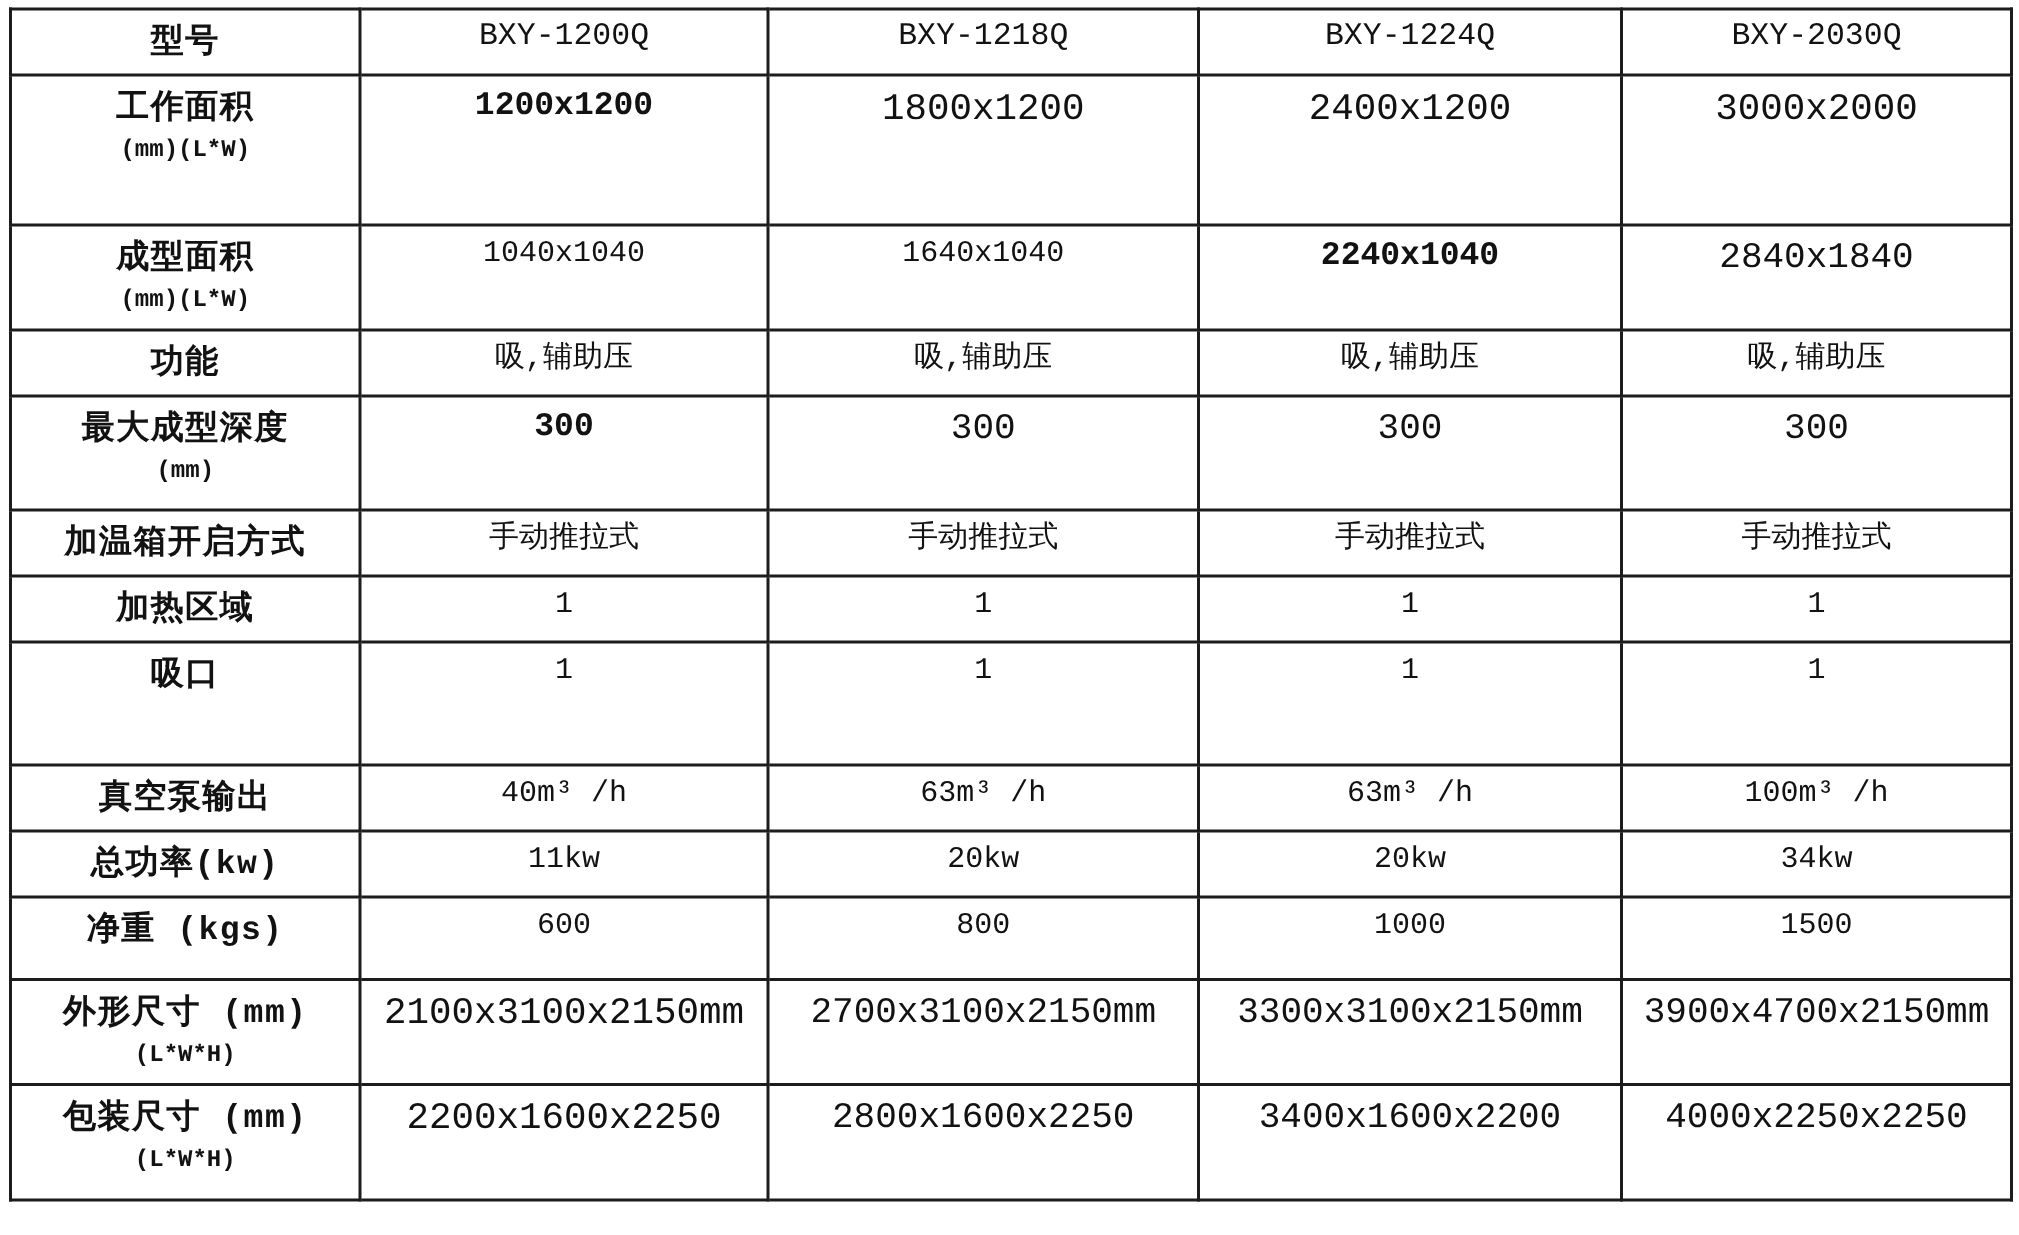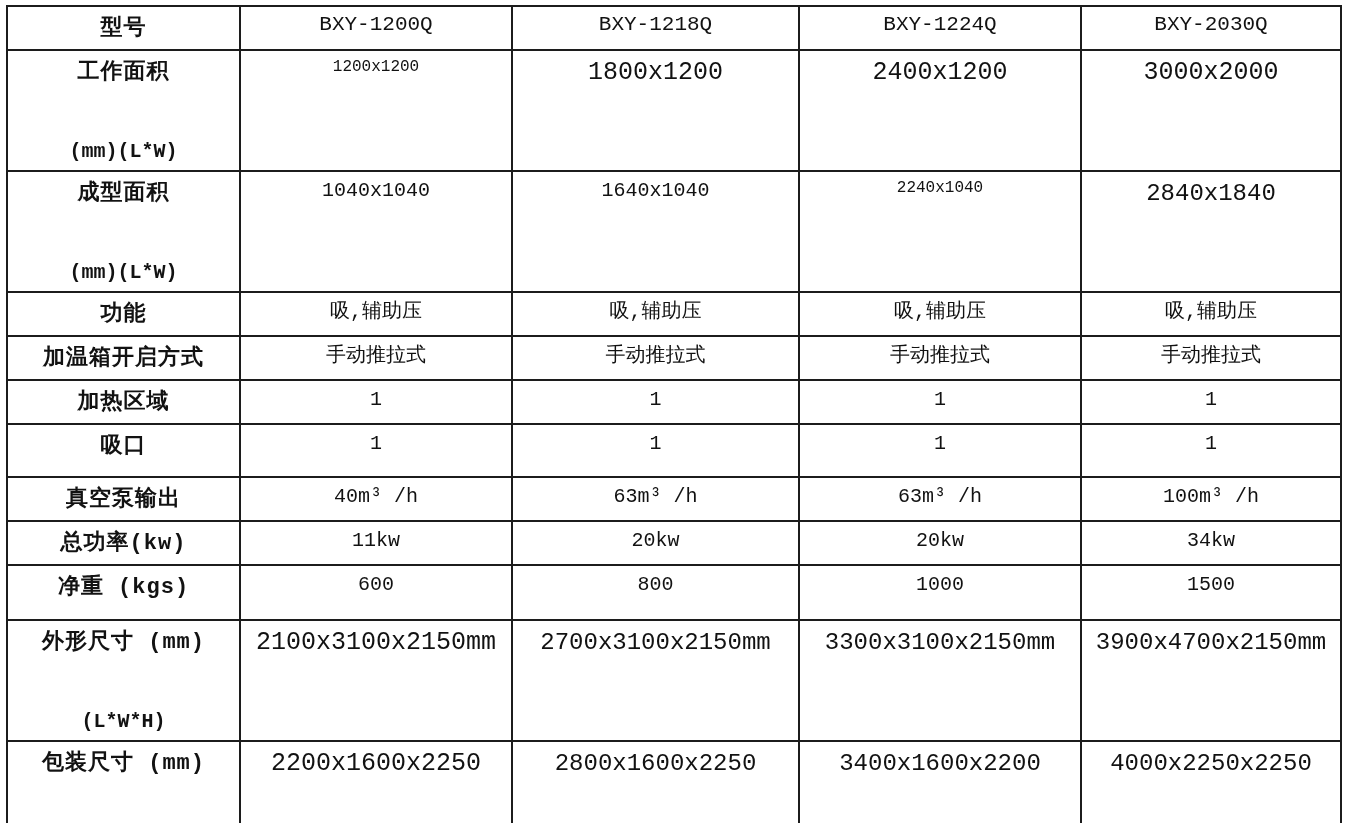--- a/index.html
+++ b/index.html
@@ -27,35 +27,34 @@
     box-sizing:border-box;
   }
   thead tr{height:43px;}
   th.label-cell,td.label-cell{
     font-weight:bold;
     font-size:22px;
     letter-spacing:1px;
     line-height:1.45;
   }
   .label-cell .sub-line{
-    font-size:20px;
+    font-size:16px;
     letter-spacing:0;
-    margin-top:48px;
   }
   th.model-cell{
     font-weight:normal;
     font-size:21px;
     padding-left:12px;
   }
   td.val{
     font-size:20px;
     line-height:1.3;
     overflow-wrap:anywhere;
   }
-  td.val.md{font-size:16px;}
+  td.val.md{font-size:22px;font-weight:bold;}
   td.val.lg{font-size:24px;}
   td.val.xl{font-size:25px;margin-top:36px;}
 </style>
 </head>
 <body>
 
 <div class="page">
   <table class="spec">
     <colgroup>
       <col style="width:233px">
@@ -96,39 +95,49 @@
         </tr>
         <tr style="height: 44px;">
           <td class="label-cell">
             <div>功能</div>
           </td>
           <td class="val">吸,辅助压</td>
           <td class="val">吸,辅助压</td>
           <td class="val">吸,辅助压</td>
           <td class="val">吸,辅助压</td>
         </tr>
+        <tr style="height: 76px;">
+          <td class="label-cell">
+            <div>最大成型深度</div>
+            <div class="sub-line">(mm)</div>
+          </td>
+          <td class="val md">300</td>
+          <td class="val lg">300</td>
+          <td class="val lg">300</td>
+          <td class="val lg">300</td>
+        </tr>
         <tr style="height: 44px; margin-left: 29px;">
           <td class="label-cell">
             <div>加温箱开启方式</div>
           </td>
           <td class="val">手动推拉式</td>
           <td class="val">手动推拉式</td>
           <td class="val">手动推拉式</td>
           <td class="val">手动推拉式</td>
         </tr>
         <tr style="height: 44px;">
           <td class="label-cell">
             <div>加热区域</div>
           </td>
           <td class="val">1</td>
           <td class="val">1</td>
           <td class="val">1</td>
           <td class="val">1</td>
         </tr>
-        <tr style="height: 53px;">
+        <tr style="height: 82px;">
           <td class="label-cell">
             <div>吸口</div>
           </td>
           <td class="val">1</td>
           <td class="val">1</td>
           <td class="val">1</td>
           <td class="val">1</td>
         </tr>
         <tr style="height: 44px; border-radius: 19px;">
           <td class="label-cell">

